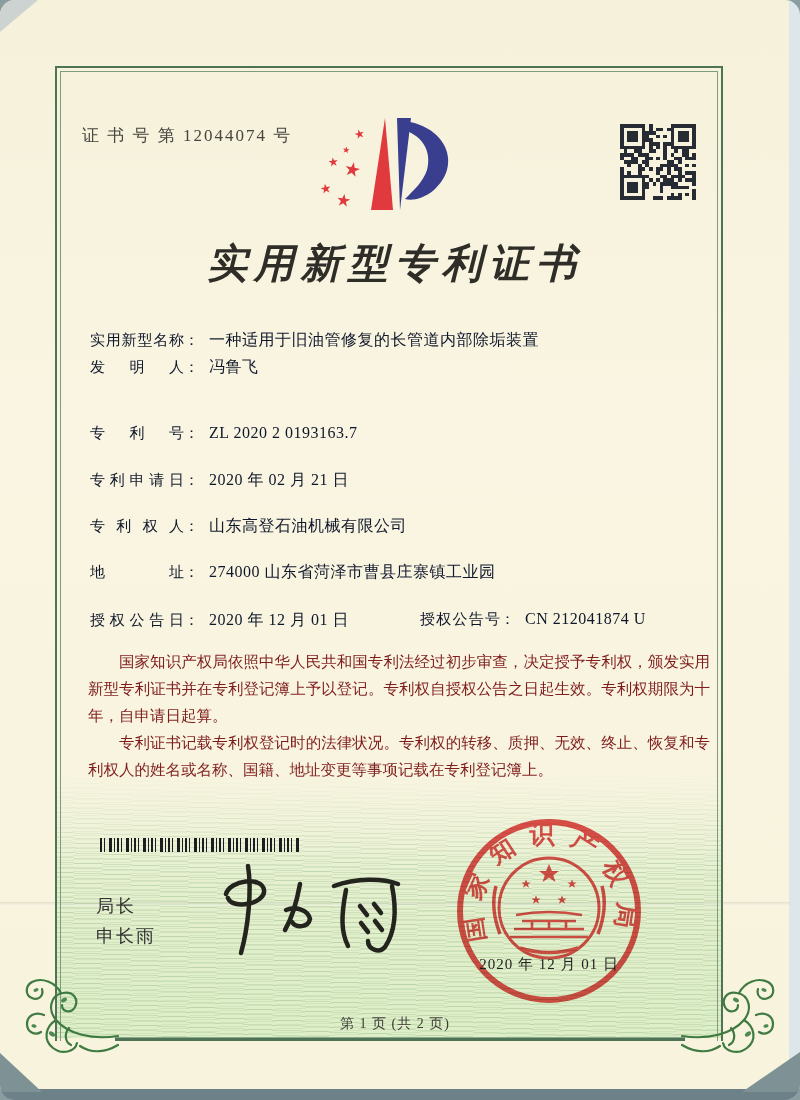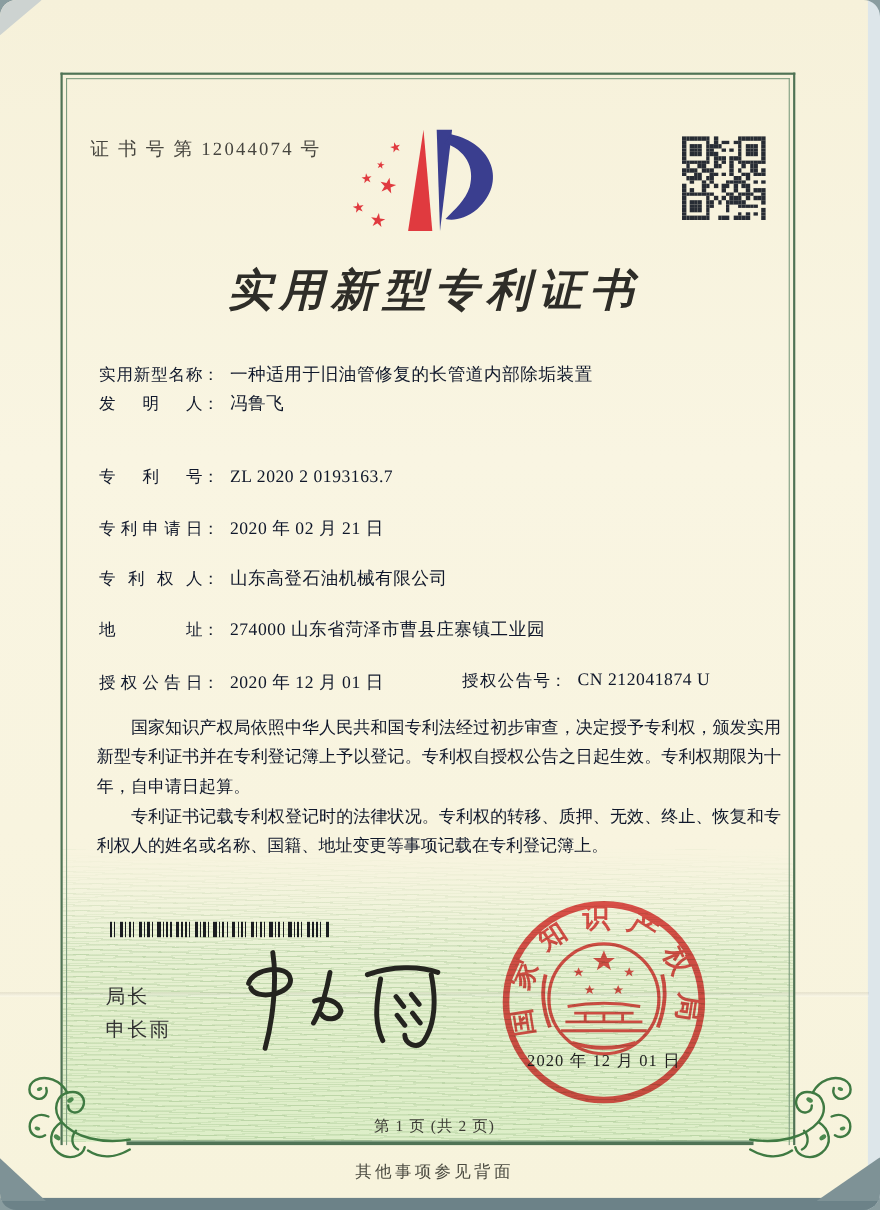--- a/index.html
+++ b/index.html
@@ -56,21 +56,21 @@
   
   .field-row { position:absolute; left:90px; width:630px; display:flex; align-items:baseline;
                font-size:16px; color:#0f172a; }
   .field-label { display:inline-block; width:94px; text-align:justify; text-align-last:justify; font-size:15px; }
   .field-colon { margin-right:10px; font-size:15px; }
   .field-value { letter-spacing:.5px; }
   .grant-group2 { position:absolute; left:330px; display:flex; align-items:flex-start; }
   .grant-group2 .field-label { width:80px; }
 
   .paragraphs { position:absolute; left:88px; top:648px; width:622px; font-size:15.5px;
-                line-height:27px; color:#0f172a; text-align:justify; }
+                line-height:27px; color:#7f1d1d; text-align:justify; }
   .paragraphs p { text-indent:2em; }
 
   
   .barcode { position:absolute; left:100px; top:838px; width:200px; height:14px;
     background:repeating-linear-gradient(90deg,#1b1d21 0 2px,transparent 2px 4px,#1b1d21 4px 5px,
       transparent 5px 9px,#1b1d21 9px 12px,transparent 12px 14px,#1b1d21 14px 15px,transparent 15px 17px); }
   .signer { position:absolute; left:96px; top:891px; font-size:18px; color:#333; line-height:30px; letter-spacing:2px; }
   .signature { position:absolute; left:196px; top:856px; width:215px; height:105px; }
   .seal { position:absolute; left:454px; top:816px; width:190px; height:190px; opacity:.93;
           mix-blend-mode:multiply; }
@@ -687,15 +687,14 @@
         <path d="M68,105 H122"></path>
         <path d="M60,113 H130"></path>
         <path d="M56,121 H134"></path>
         <path d="M78,105 V113 M95,105 V113 M112,105 V113"></path>
       </g>
     </g>
   </svg>
   <div class="seal-date">2020 年 12 月 01 日</div>
 
   <div class="page-info">第 1 页 (共 2 页)</div>
-  <div class="back-note">其他事项参见背面</div>
 
 </div>
 
 </body></html>

